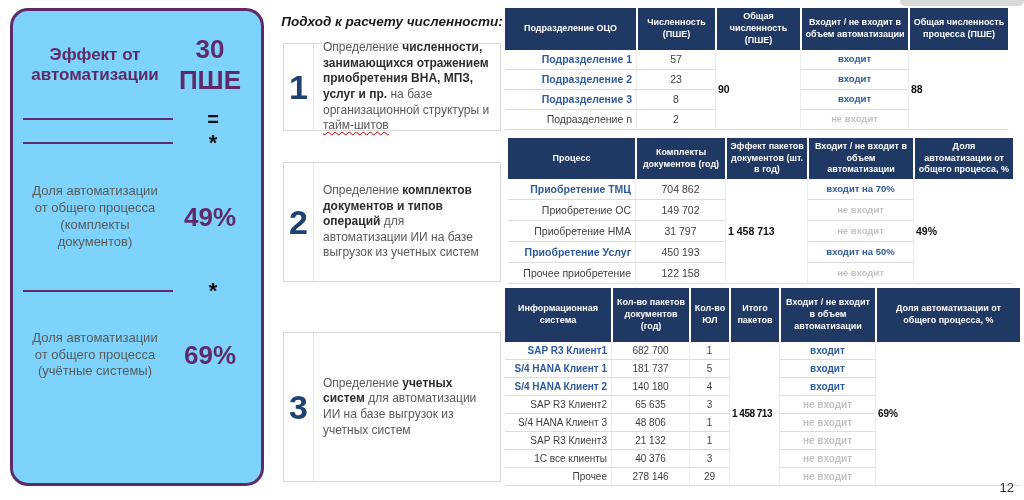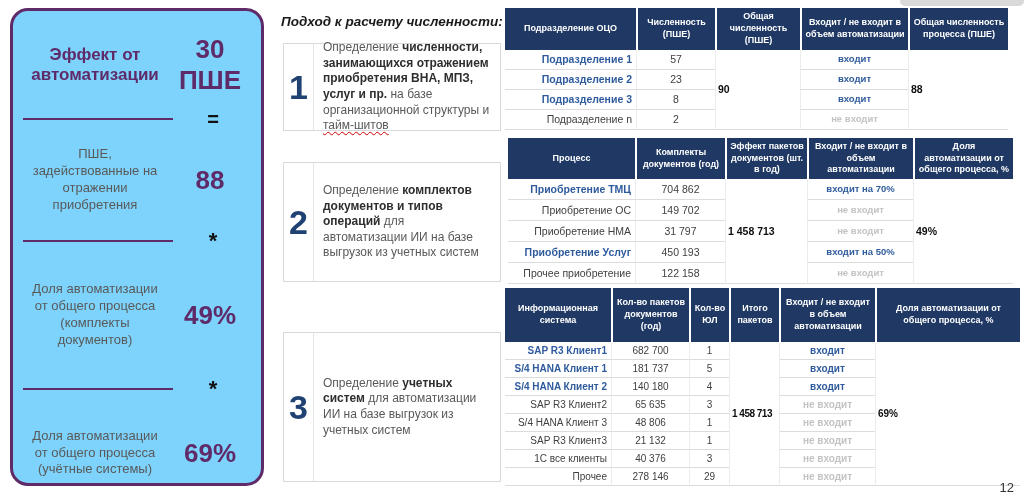--- a/index.html
+++ b/index.html
@@ -19,21 +19,21 @@
   .lp-title { color:#5F2A68; font-weight:bold; font-size:17px; text-align:center; line-height:1.2; }
   .lp-label { color:#595959; font-size:13px; line-height:1.3; text-align:center; padding:0 4px; }
   .lp-line { width:150px; border-top:2px solid #5F2A68; }
   .lp-big { font-size:26px; }
   .lp-eq { color:#111; font-weight:bold; font-size:20px; }
   .lp-star { color:#111; font-weight:bold; font-size:22px; }
   .r-title { height:84px; } .r-op { height:24px; } .r-v1 { height:98px; }
   .r-v2 { height:124px; } .r-v3 { height:104px; }
 
   
-  .approach-title { position:absolute; left:281px; top:14px; width:222px; text-align:left;
+  .approach-title { position:absolute; left:281px; top:14px; width:222px; text-align:center;
     font-style:italic; font-weight:bold; font-size:13.5px; color:#1a1a1a; }
 
   
   .section-box { position:absolute; left:283px; width:218px; background:#fff;
     border:1px solid #D9D9D9; display:flex; }
   .sec-num { flex:0 0 30px; display:flex; align-items:center; justify-content:center;
     color:#1F4273; font-weight:bold; font-size:34px; border-right:1px solid #E5E5E5; }
   .sec-text { flex:1; padding:6px 9px; font-size:12px; color:#595959; line-height:1.3;
     display:flex; align-items:center; }
   .sec-text b { color:#2e2e2e; }
@@ -84,26 +84,20 @@
           <div class="lp-title">Эффект от автоматизации</div>
         </div>
       <div class="lp-num lp-big">30 ПШЕ</div>
     </div>
     <div class="lp-row r-op">
       <div class="lp-left">
           <div class="lp-line"></div>
         </div>
       <div class="lp-num lp-eq">=</div>
     </div>
-    <div class="lp-row r-v1">
-      <div class="lp-left">
-          <div class="lp-label">ПШЕ, задействованные на отражении приобретения</div>
-        </div>
-      <div class="lp-num lp-big">88</div>
-    </div>
     <div class="lp-row r-op">
       <div class="lp-left">
           <div class="lp-line"></div>
         </div>
       <div class="lp-num lp-star">*</div>
     </div>
     <div class="lp-row r-v2">
       <div class="lp-left">
           <div class="lp-label">Доля автоматизации от общего процесса (комплекты документов)</div>
         </div>

